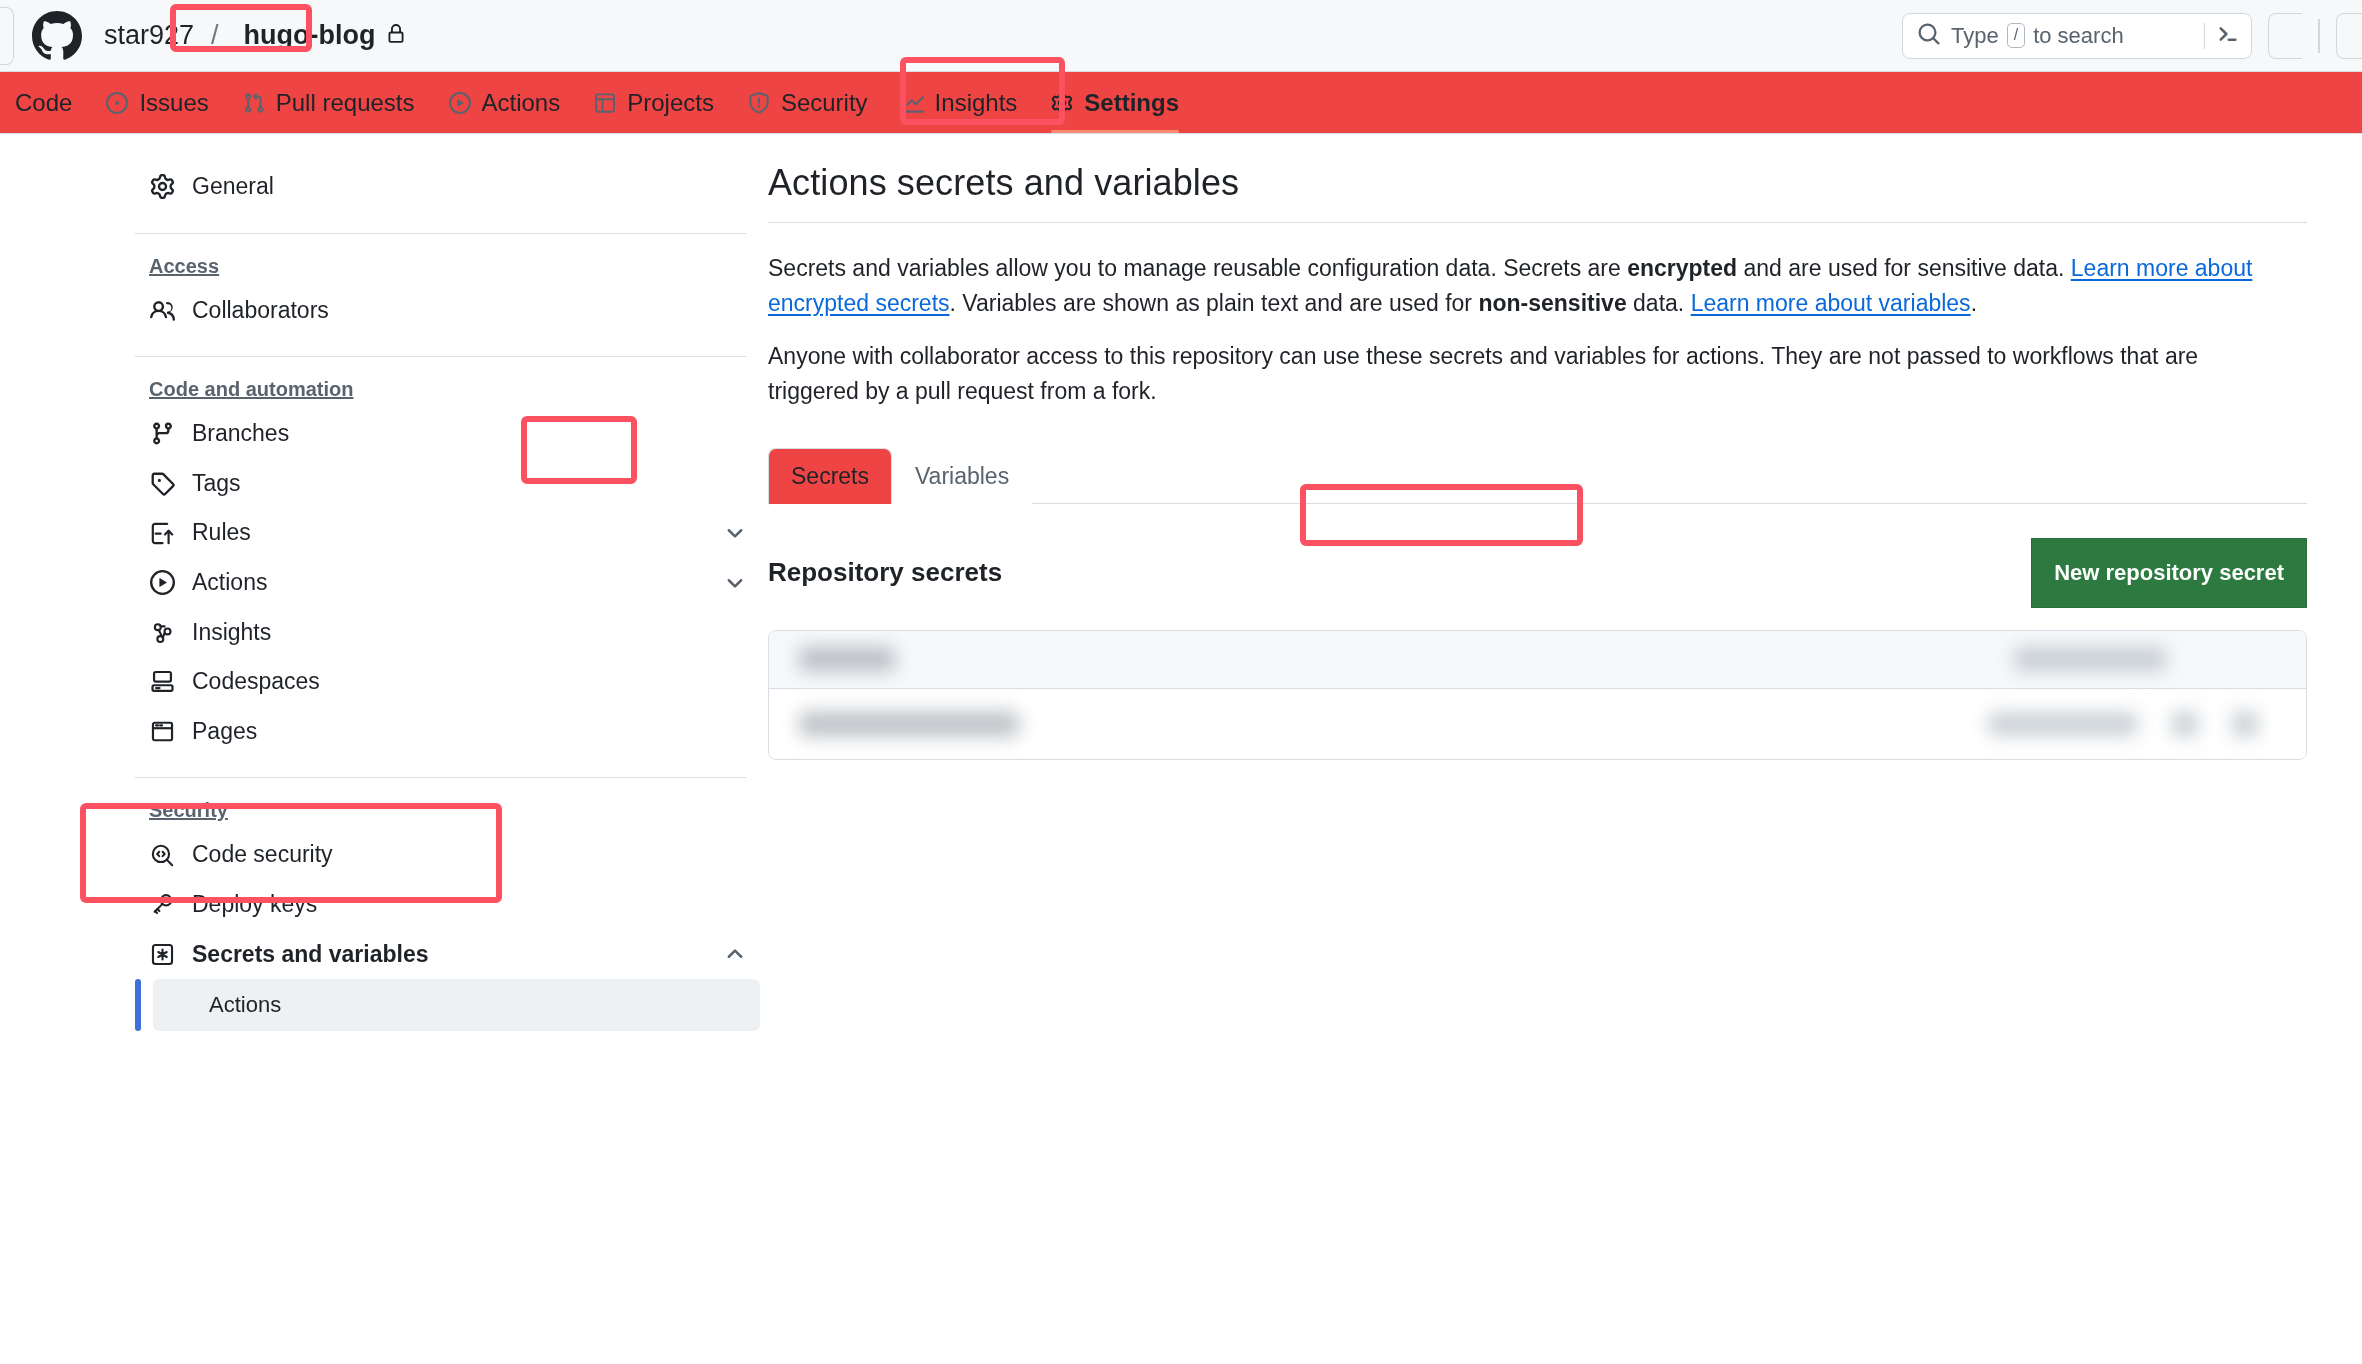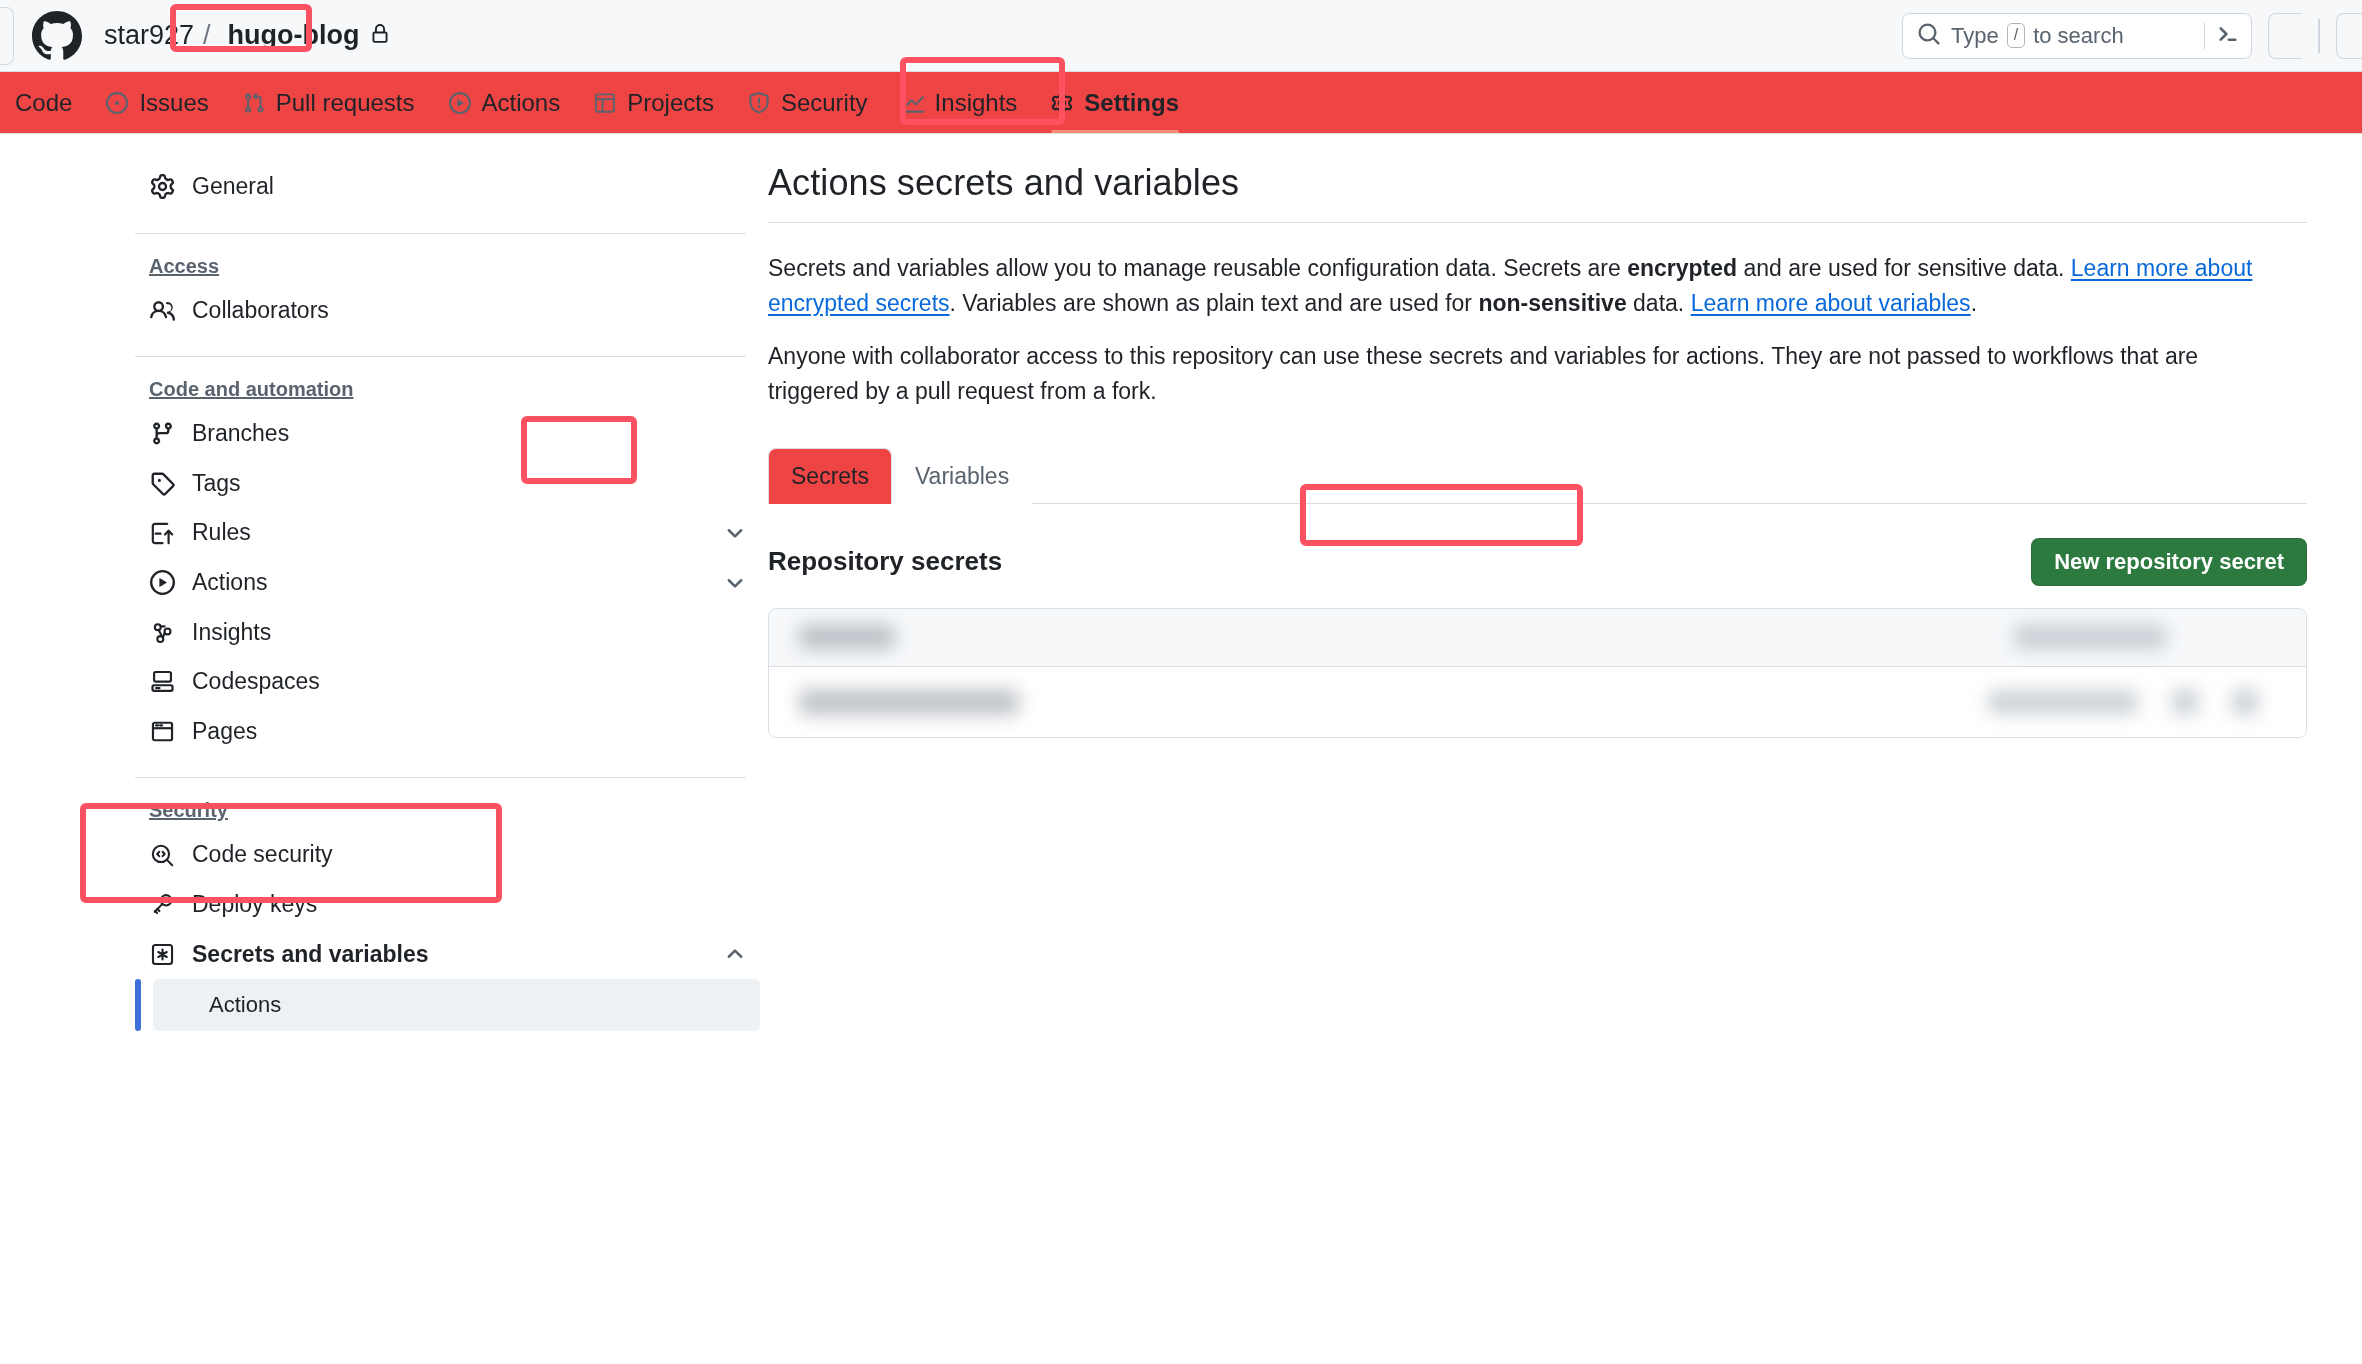--- a/index.html
+++ b/index.html
@@ -26,21 +26,21 @@
   .hdr-left { display:flex; align-items:center; gap: 0; }
   .hamburger-stub {
     width: 14px; height: 58px;
     border: 1px solid #d0d7de; border-left: none;
     border-radius: 0 8px 8px 0;
     background: #f6f8fa;
     margin-right: 18px;
     margin-left: -12px;
   }
   .gh-mark { width: 50px; height: 50px; display:block; }
-  .breadcrumb { display:flex; align-items:center; font-size: 27px; margin-left: 22px; }
+  .breadcrumb { display:flex; align-items:center; font-size: 27px; margin-left: 22px; gap: 8px; }
   .bc-owner { color:#1f2328; }
   .bc-sep { color:#6e7781; margin: 0 9px; font-weight: 300; }
   .bc-repo-wrap { position: relative; }
   .bc-repo {
     font-weight: 700; color:#1f2328; display:flex; align-items:center; gap: 10px;
     padding: 4px 8px;
   }
   .lock-ico { display:block; }
 
   .hdr-right { margin-left:auto; display:flex; align-items:center; gap: 16px; }
@@ -155,22 +155,22 @@
   .tab:not(.active) { color:#59636e; }
   .tabs-line { flex:1; border-bottom: 1px solid #d8dee4; height: 0; }
 
   
   #sec-head { display:flex; align-items:center; margin-top: 34px; }
   #sec-head h2 { font-size: 26px; font-weight: 700; margin:0; }
   #new-secret-btn {
     margin-left:auto;
     background:#2c7a3f; color:#ffffff;
     font-size: 22px; font-weight: 600;
-    border: 1px solid rgba(31,35,40,.15); border-radius: 8px;
-    padding: 10px 22px;
+    border: 1px solid rgba(31,35,40,.15); border-radius: 0;
+    padding: 21px 22px;
     white-space: nowrap;
   }
   #secrets-list {
     margin-top: 22px;
     border:1px solid #d8dee4; border-radius: 8px;
     overflow: hidden;
   }
   .sec-row { display:flex; align-items:center; padding: 0 30px; height: 58px; }
   .sec-row.r1 { background:#f6f8fa; border-bottom:1px solid #d8dee4; }
   .sec-row.r2 { background:#ffffff; height: 70px; }

